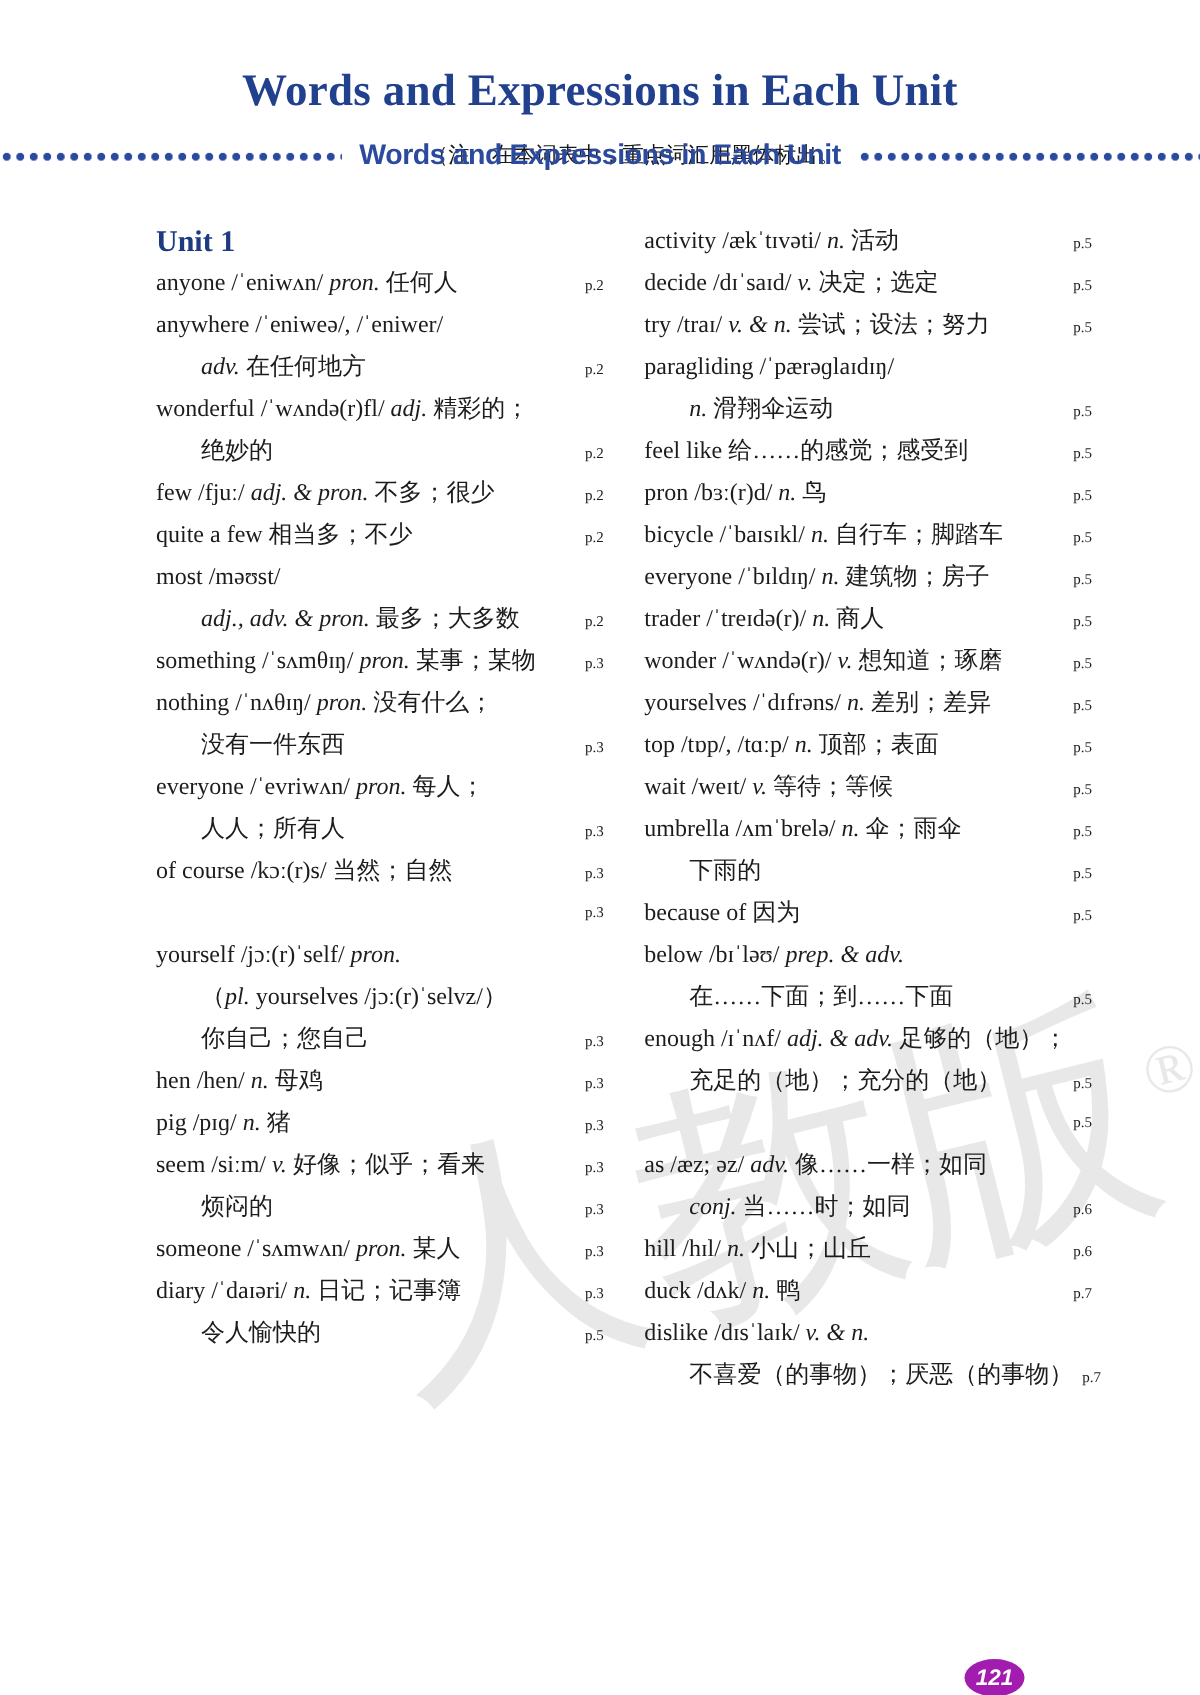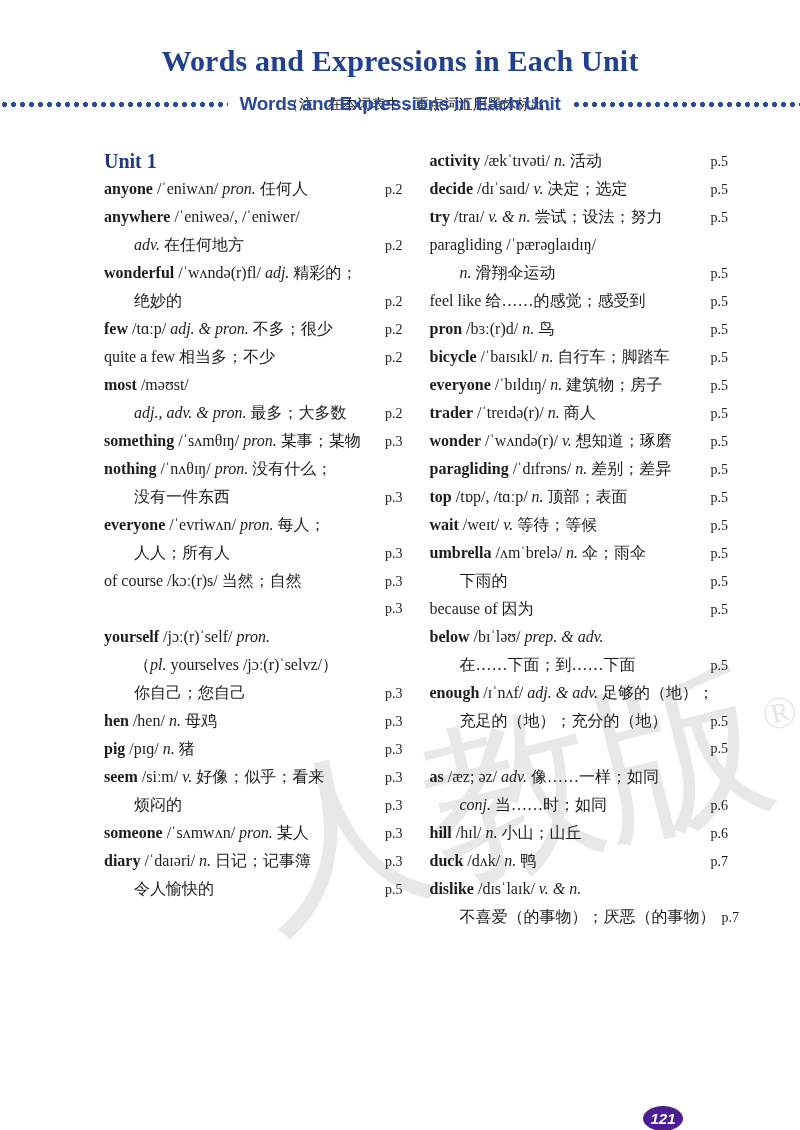--- a/index.html
+++ b/index.html
@@ -36,36 +36,36 @@
   .col{flex:1;min-width:0;}
   .unit-heading{
     font-size:20px;font-weight:bold;color:#1e3a80;line-height:28px;height:28px;
   }
   .vline{
     display:flex;align-items:baseline;line-height:28px;height:28px;
     font-size:16px;white-space:nowrap;
   }
   .vline .ltext{flex:0 1 auto;overflow:visible;}
   .vline.indent{padding-left:30px;}
-  .pnum{margin-left:auto;padding-left:6px;font-size:14px;}
-  .b{font-weight:bold;}
+  .pnum{margin-left:auto;padding-left:6px;font-size:10px;}
+  .b{font-weight:normal;}
   .i{font-style:italic;}
   .r{}
   
   .watermark{
     position:absolute;left:250px;top:670px;width:480px;z-index:0;
     font-size:175px;line-height:1;color:#9a9a9a;opacity:0.22;
     transform:rotate(-14deg);font-family:"Liberation Serif","DejaVu Serif",serif;
     pointer-events:none;white-space:nowrap;
   }
   .watermark .reg{font-size:46px;vertical-align:super;}
   
   .badge{
     position:absolute;left:643px;top:1062px;width:40px;height:25px;
-    background:#4c1d95;border-radius:50%;
+    background:#a21caf;border-radius:50%;
     display:flex;align-items:center;justify-content:center;
     color:#ffffff;font-family:"Liberation Sans","DejaVu Sans",sans-serif;
     font-weight:bold;font-style:italic;font-size:15px;z-index:3;
   }
 </style>
 </head>
 <body>
 
 <div class="page">
 
@@ -101,21 +101,21 @@
           </div>
           <div class="vline">
             <span class="ltext"><span class="b">wonderful</span><span class="r"> /ˈwʌndə(r)fl/ </span><span class="i">adj.</span><span class="r"> 精彩的；</span></span>
             <span class="pnum"></span>
           </div>
           <div class="vline indent">
             <span class="ltext"><span class="r">绝妙的</span></span>
             <span class="pnum">p.2</span>
           </div>
           <div class="vline">
-            <span class="ltext"><span class="b">few</span><span class="r"> /tɑːp/ </span><span class="i">adj. &amp; pron.</span><span class="r"> 不多；很少</span></span>
+            <span class="ltext"><span class="b">few</span><span class="r"> /fjuː/ </span><span class="i">adj. &amp; pron.</span><span class="r"> 不多；很少</span></span>
             <span class="pnum">p.2</span>
           </div>
           <div class="vline">
             <span class="ltext"><span class="r">quite a few  相当多；不少</span></span>
             <span class="pnum">p.2</span>
           </div>
           <div class="vline">
             <span class="ltext"><span class="b">most</span><span class="r"> /məʊst/</span></span>
             <span class="pnum"></span>
           </div>
@@ -230,21 +230,21 @@
           </div>
           <div class="vline">
             <span class="ltext"><span class="b">trader</span><span class="r"> /ˈtreɪdə(r)/ </span><span class="i">n.</span><span class="r"> 商人</span></span>
             <span class="pnum">p.5</span>
           </div>
           <div class="vline">
             <span class="ltext"><span class="b">wonder</span><span class="r"> /ˈwʌndə(r)/ </span><span class="i">v.</span><span class="r"> 想知道；琢磨</span></span>
             <span class="pnum">p.5</span>
           </div>
           <div class="vline">
-            <span class="ltext"><span class="b">paragliding</span><span class="r"> /ˈdɪfrəns/ </span><span class="i">n.</span><span class="r"> 差别；差异</span></span>
+            <span class="ltext"><span class="b">yourselves</span><span class="r"> /ˈdɪfrəns/ </span><span class="i">n.</span><span class="r"> 差别；差异</span></span>
             <span class="pnum">p.5</span>
           </div>
           <div class="vline">
             <span class="ltext"><span class="b">top</span><span class="r"> /tɒp/, /tɑːp/ </span><span class="i">n.</span><span class="r"> 顶部；表面</span></span>
             <span class="pnum">p.5</span>
           </div>
           <div class="vline">
             <span class="ltext"><span class="b">wait</span><span class="r"> /weɪt/ </span><span class="i">v.</span><span class="r"> 等待；等候</span></span>
             <span class="pnum">p.5</span>
           </div>

